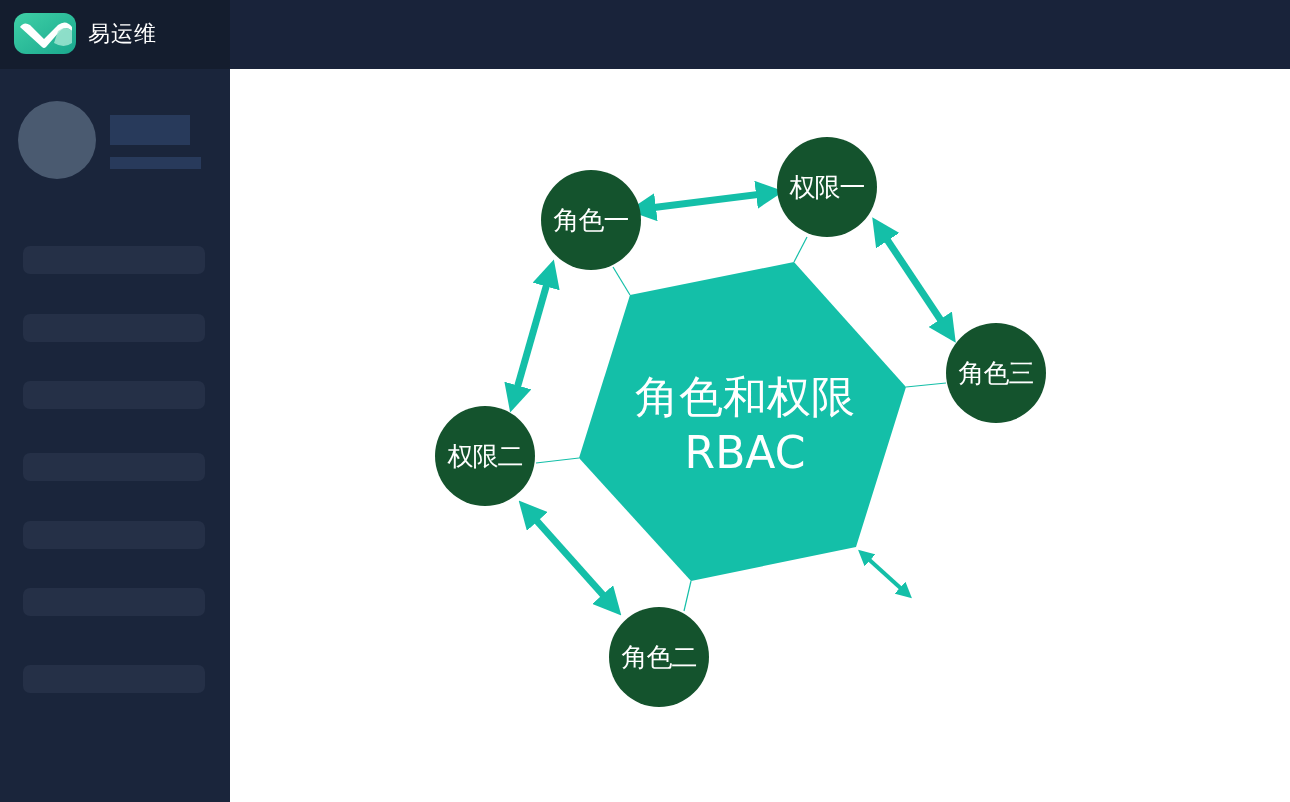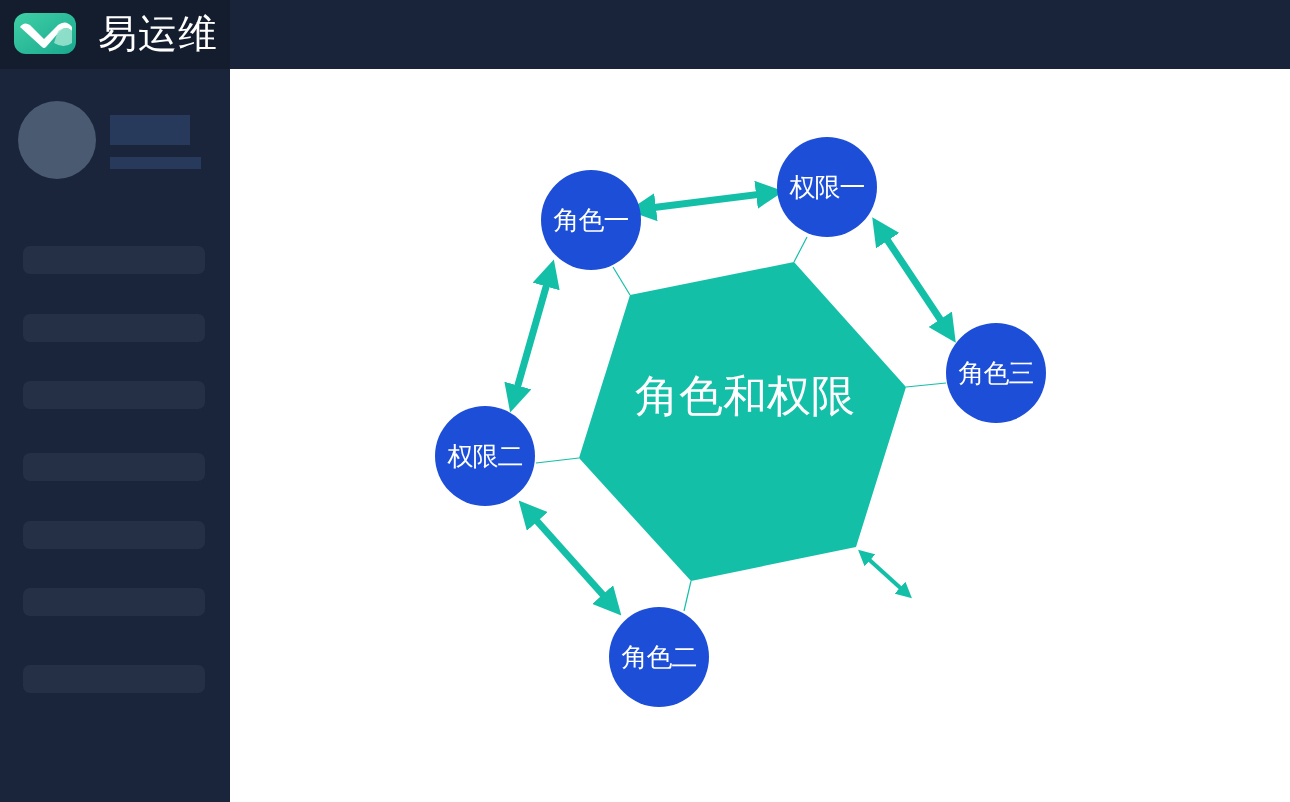--- a/index.html
+++ b/index.html
@@ -1,28 +1,28 @@
 <!DOCTYPE html>
 <html><head>
 <meta charset="utf-8">
 <style>
   html, body { margin:0; padding:0; }
   body { width:1290px; height:802px; position:relative; overflow:hidden; background:#ffffff; font-family:"DejaVu Sans", sans-serif; }
   .topbar { position:absolute; left:0; top:0; width:1290px; height:69px; background:#19233a; }
   .logo-area { position:absolute; left:0; top:0; width:230px; height:69px; background:#141d2e; }
   .logo-icon { position:absolute; left:14px; top:13px; width:62px; height:41px; }
-  .logo-text { position:absolute; left:88px; top:14px; font-size:39px; color:#ffffff; letter-spacing:1px; line-height:40px;margin-left:10px; }
+  .logo-text { position:absolute; left:88px; top:14px; font-size:22px; color:#ffffff; letter-spacing:1px; line-height:40px; }
   .sidebar { position:absolute; left:0; top:69px; width:230px; height:733px; background:#1a253b; }
   .avatar { position:absolute; left:18px; top:32px; width:78px; height:78px; border-radius:50%; background:#4a5a70; }
   .name-bar { position:absolute; left:110px; top:46px; width:80px; height:30px; background:#283a5b; }
   .sub-bar { position:absolute; left:110px; top:88px; width:91px; height:12px; background:#283a5b; }
   .menu-item { position:absolute; left:23px; width:182px; height:28px; border-radius:7px; background:#253047; }
   .diagram { position:absolute; left:230px; top:69px; width:1060px; height:733px; }
-  .node { position:absolute; width:100px; height:100px; border-radius:50%; background:#1d4ed8; color:#fff; font-size:26px; display:flex; align-items:center; justify-content:center; white-space:nowrap; letter-spacing:-1px; }
-  .center-text { position:absolute; left:390px; top:300px; width:250px; text-align:center; color:#ffffff; font-size:44px; line-height:56px;font-family:Liberation Serif, serif; }
+  .node { position:absolute; width:100px; height:100px; border-radius:50%; background:#14532d; color:#fff; font-size:26px; display:flex; align-items:center; justify-content:center; white-space:nowrap; letter-spacing:-1px; }
+  .center-text { position:absolute; left:390px; top:300px; width:250px; text-align:center; color:#ffffff; font-size:44px; line-height:56px; }
 </style>
 </head>
 <body>
 
 <div class="topbar"></div>
 <div class="logo-area">
   <svg class="logo-icon" viewBox="0 0 62 41">
     <defs>
       <linearGradient id="lg" x1="0" y1="0" x2="1" y2="1">
         <stop offset="0" stop-color="#3fd0a6"></stop>
@@ -71,20 +71,21 @@
       <line x1="412" y1="140" x2="540" y2="124"></line>
       <line x1="650" y1="160" x2="718" y2="262"></line>
       <line x1="634" y1="486" x2="676" y2="524" stroke-width="4"></line>
       <line x1="298" y1="442" x2="382" y2="536"></line>
       <line x1="320" y1="204" x2="284" y2="330"></line>
     </g>
   </svg>
 
   <div class="center-text">
     <div>角色和权限</div>
+    <div>RBAC</div>
   </div>
 
   <div class="node" style="left:311px;top:101px">角色一</div>
   <div class="node" style="left:547px;top:68px">权限一</div>
   <div class="node" style="left:716px;top:254px">角色三</div>
   <div class="node" style="left:379px;top:538px">角色二</div>
   <div class="node" style="left:205px;top:337px">权限二</div>
 </div>
 
 </body></html>

